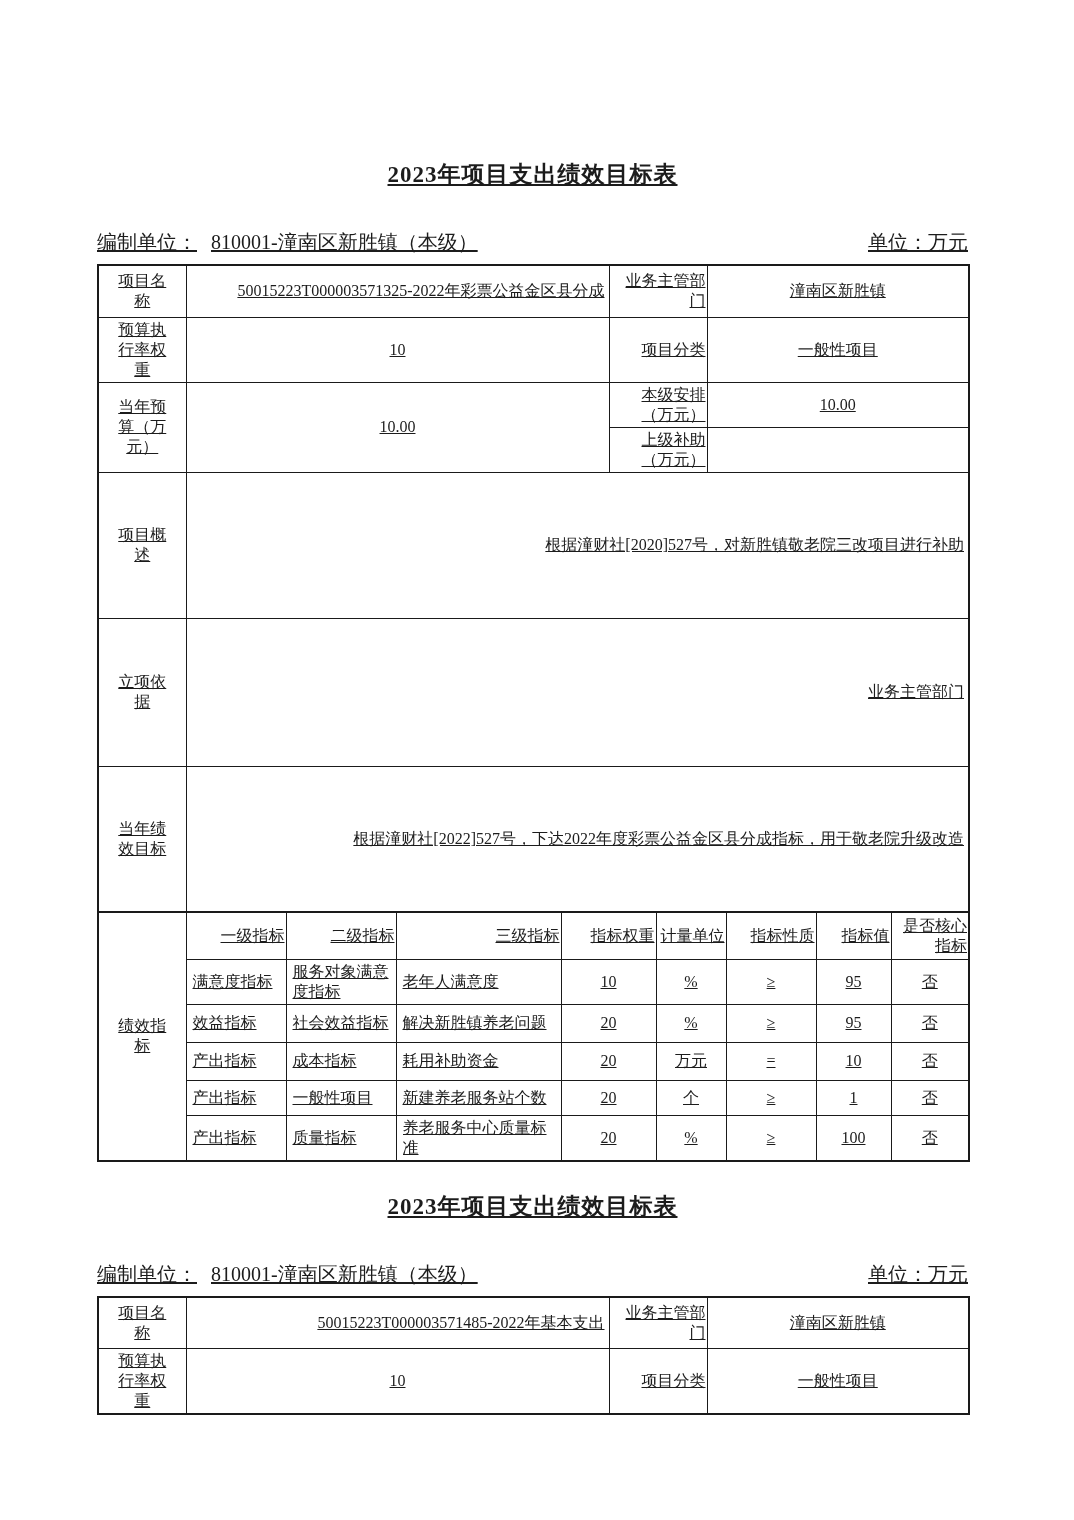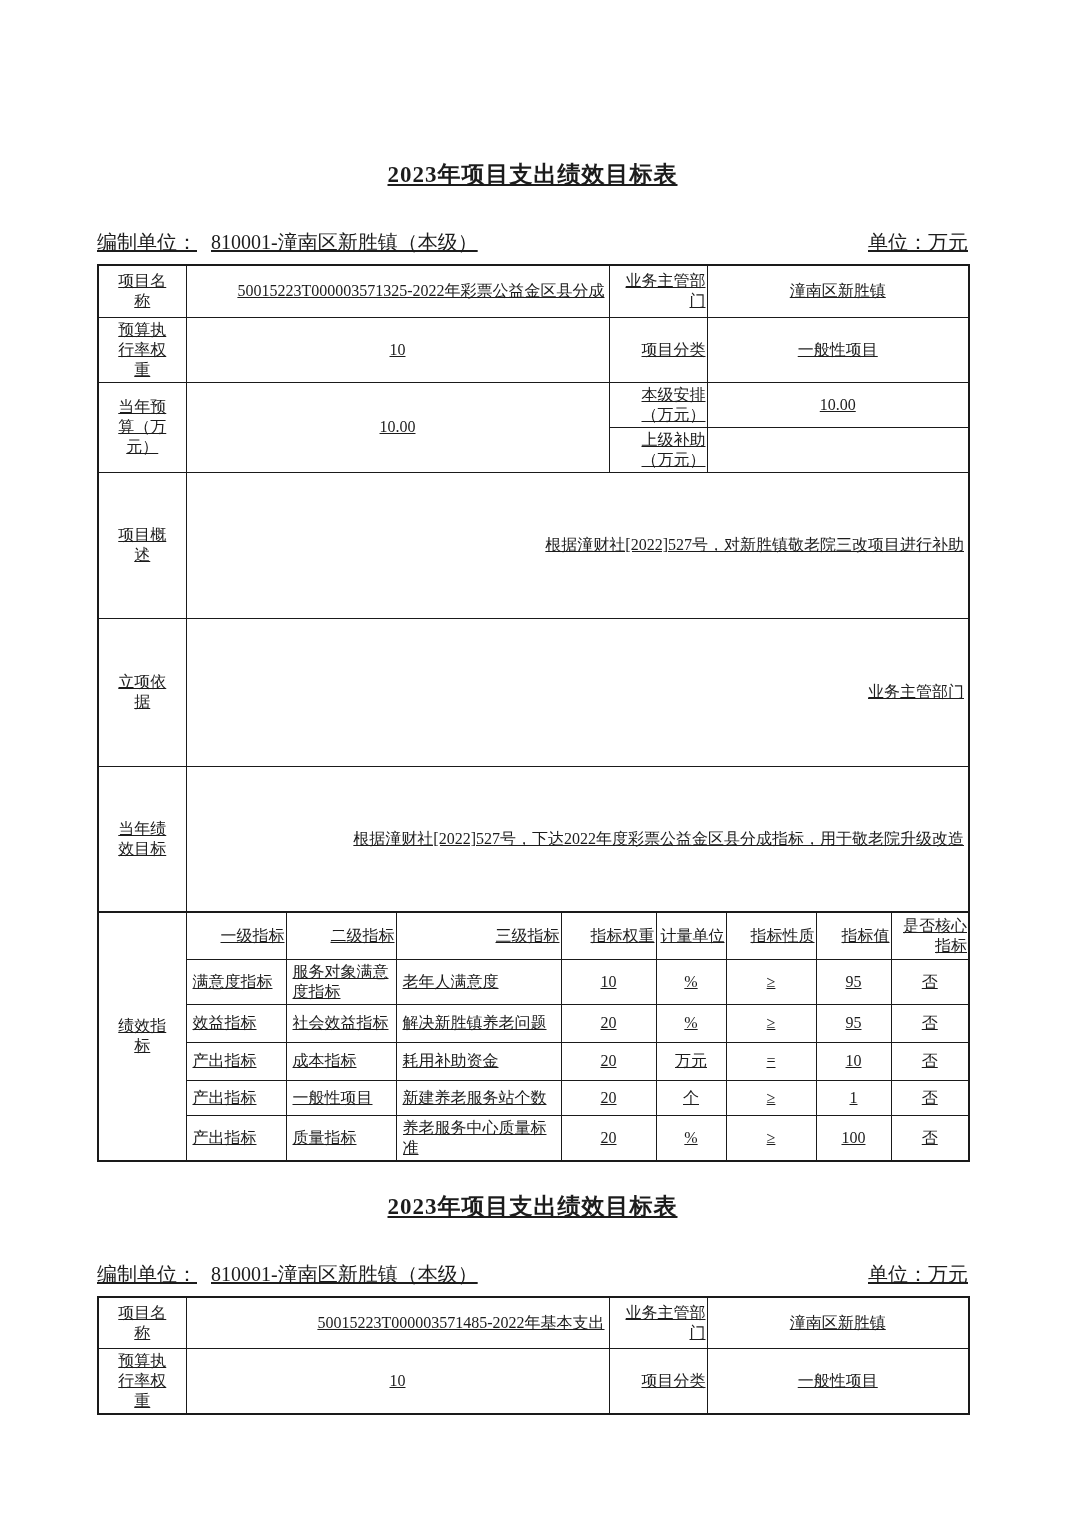--- a/index.html
+++ b/index.html
@@ -97,21 +97,21 @@
         <td class="vctr" rowspan="2">10.00</td>
         <td class="lblc">本级安排（万元）</td>
         <td class="vctr">10.00</td>
       </tr>
       <tr style="height:45px">
         <td class="lblc">上级补助（万元）</td>
         <td class="vctr"></td>
       </tr>
       <tr style="height:146px">
         <td class="lbl">项目概述</td>
-        <td class="vleft" colspan="3">根据潼财社[2022]527号，对新胜镇敬老院三改项目进行补助</td>
+        <td class="vleft" colspan="3">根据潼财社[2020]527号，对新胜镇敬老院三改项目进行补助</td>
       </tr>
       <tr style="height:148px">
         <td class="lbl">立项依据</td>
         <td class="vleft" colspan="3">业务主管部门</td>
       </tr>
       <tr style="height:146px">
         <td class="lbl">当年绩效目标</td>
         <td class="vleft" colspan="3">根据潼财社[2022]527号，下达2022年度彩票公益金区县分成指标，用于敬老院升级改造</td>
       </tr>
     </tbody>

